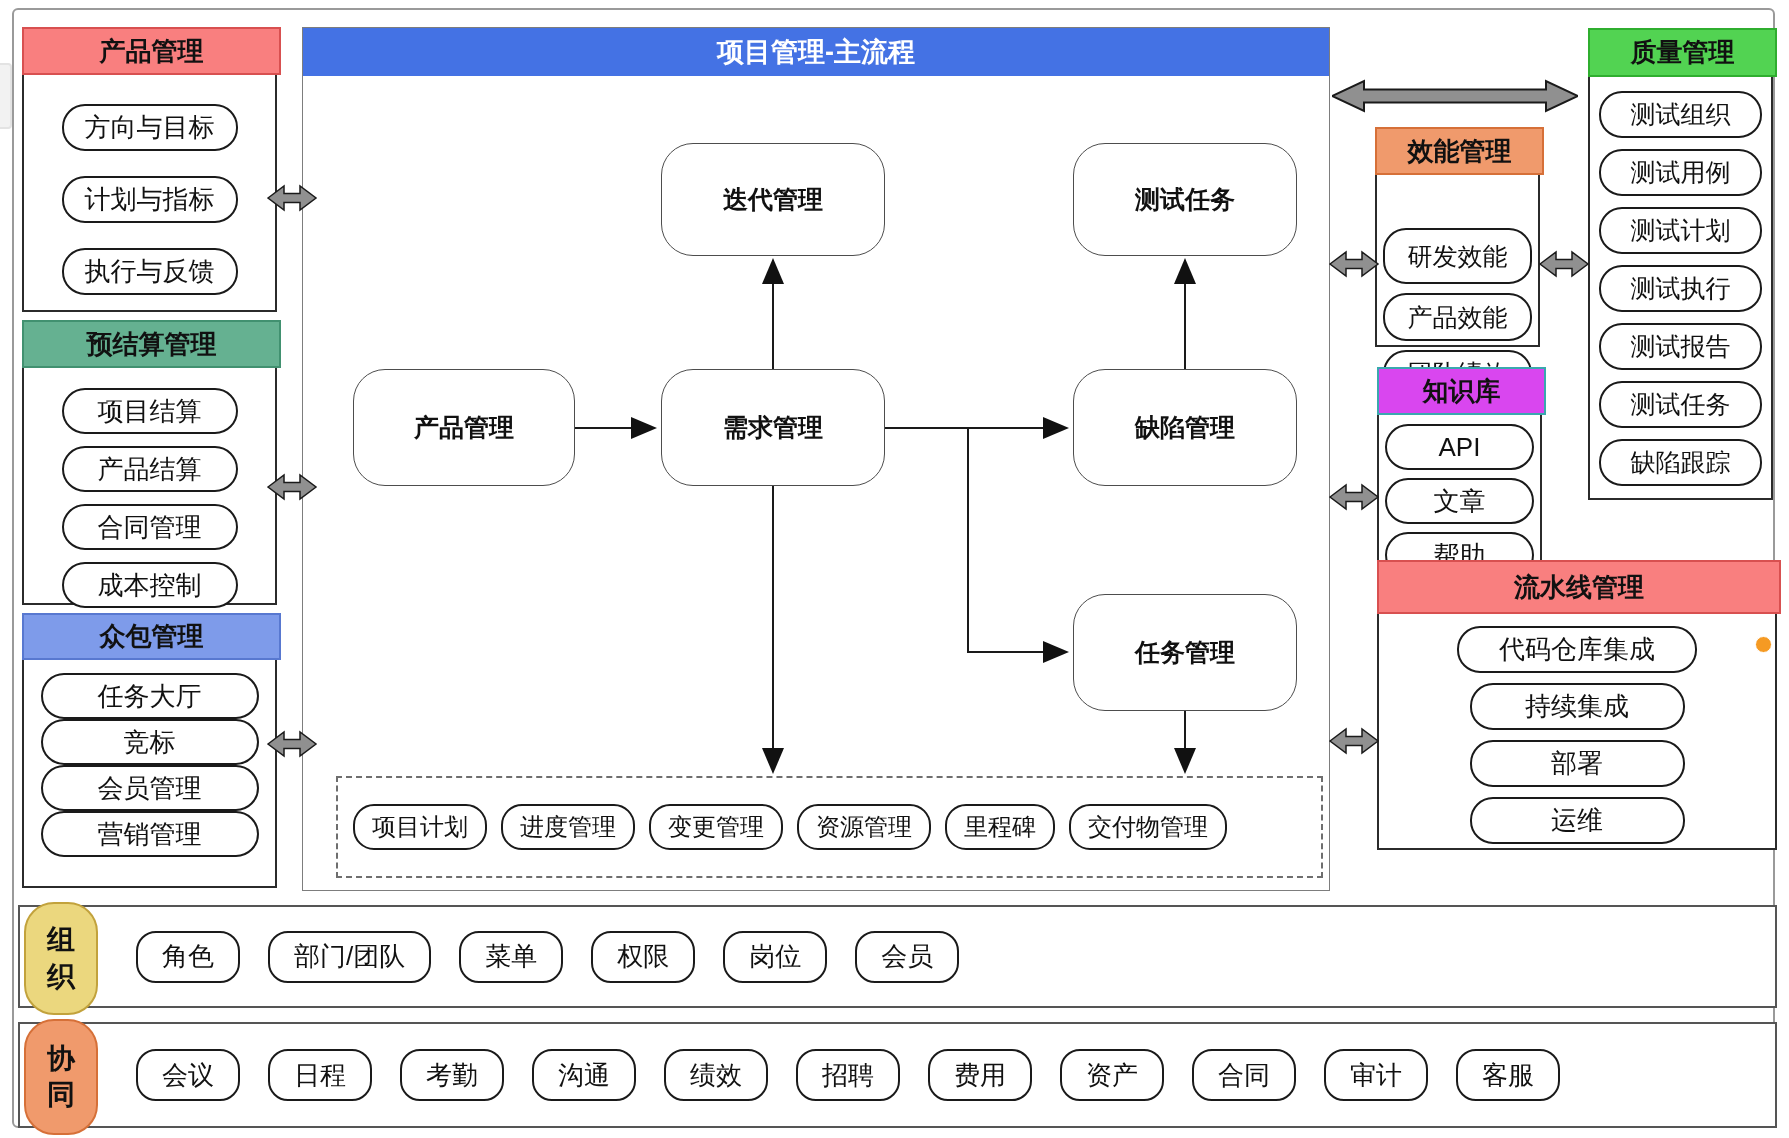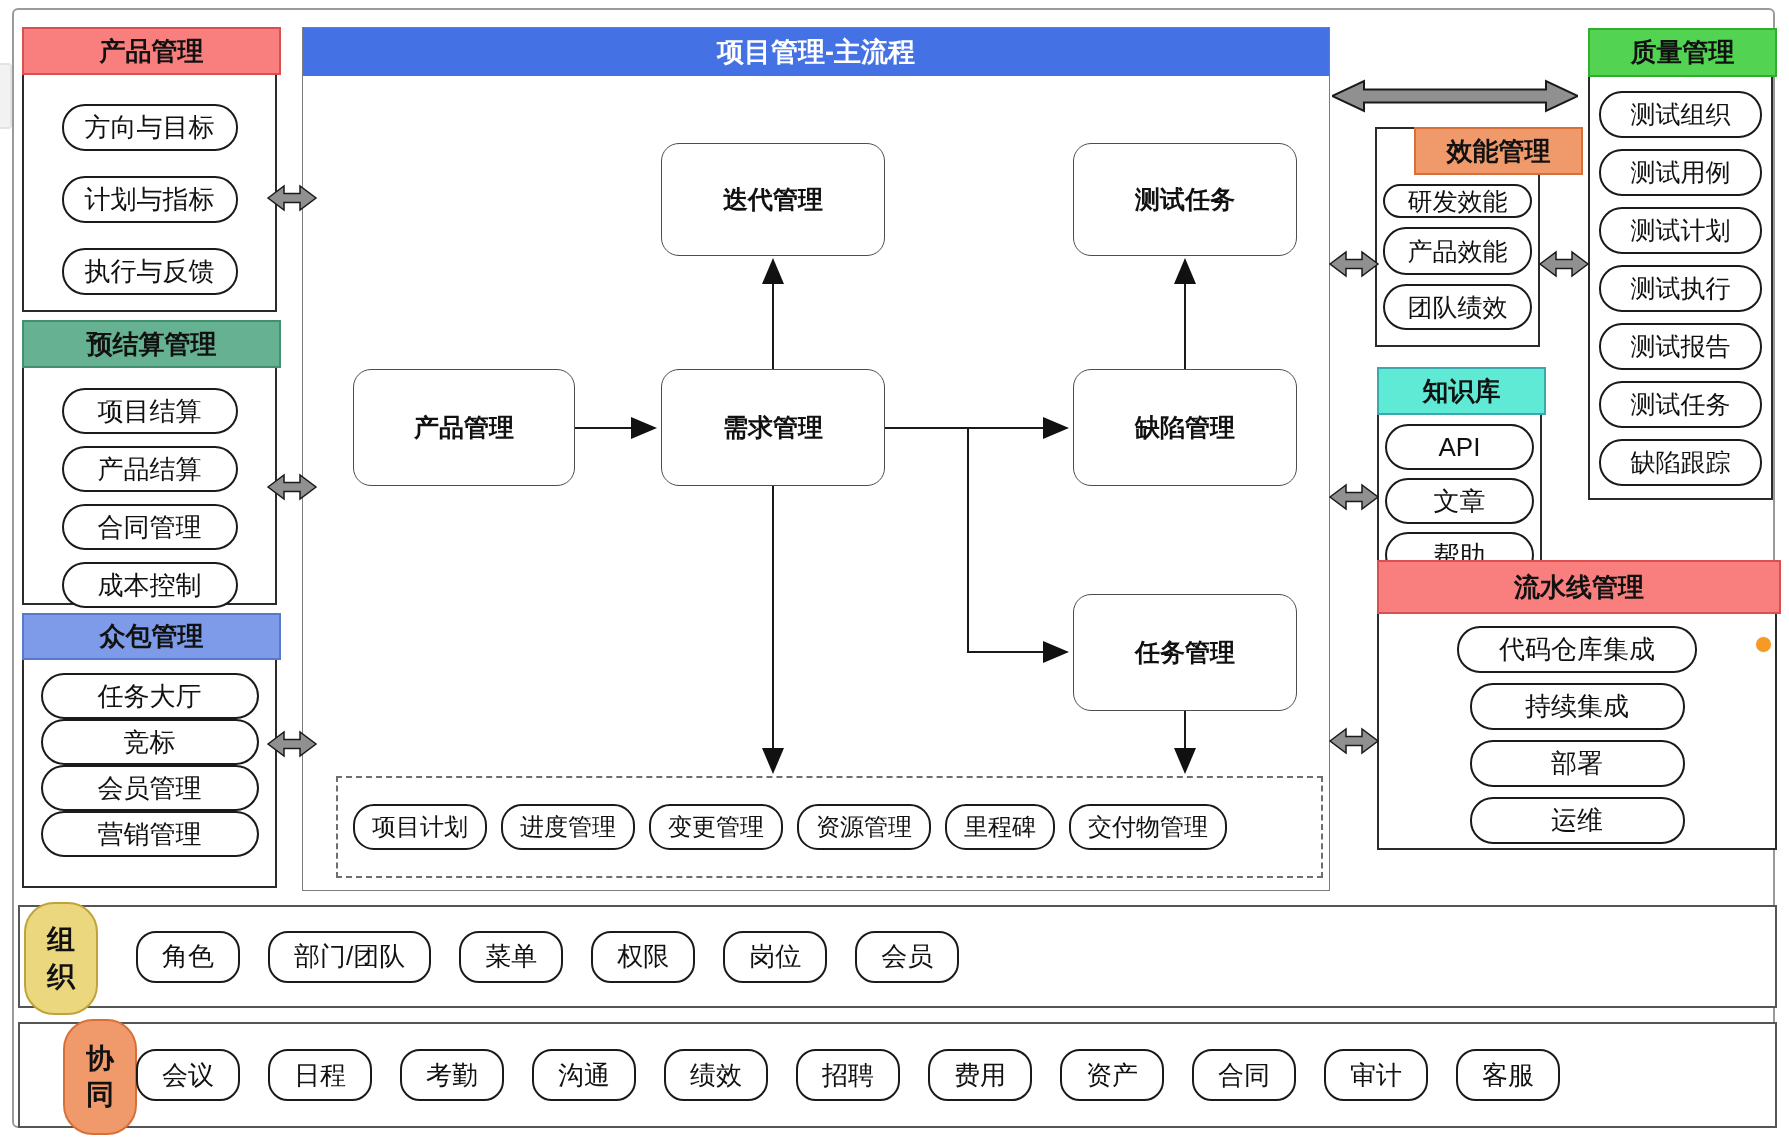--- a/index.html
+++ b/index.html
@@ -13,30 +13,30 @@
   .panel-header{position:absolute;left:-2px;top:-2px;box-sizing:border-box;display:flex;align-items:center;justify-content:center;
     font-weight:bold;font-size:26px;color:#111;}
   .pill{box-sizing:border-box;border:2.5px solid #1a1a1a;border-radius:23px;background:#fff;display:flex;align-items:center;justify-content:center;
     font-size:26px;color:#111;}
   .pill-col{position:absolute;left:0;right:0;display:flex;flex-direction:column;align-items:center;}
 
   
   .hdr-red{background:#F97F7F;border:2.5px solid #D85050;}
   .hdr-green-muted{background:#65B191;border:2.5px solid #419170;}
   .hdr-blue{background:#7E9BEA;border:2.5px solid #5878D0;}
-  .hdr-orange{background:#F09A6C;border:2.5px solid #D67038;margin-left:39px;}
-  .hdr-teal{background:#5eead4;border:2.5px solid #3AA8AE;}
+  .hdr-orange{background:#F09A6C;border:2.5px solid #D67038;}
+  .hdr-teal{background:#d946ef;border:2.5px solid #3AA8AE;}
   .hdr-green-bright{background:#52D352;border:2.5px solid #2FAE2F;}
   .hdr-yellow{background:#EBD77E;border:2.5px solid #C2A23C;}
 
   
   #main-flow{position:absolute;left:302px;top:27px;width:1028px;height:864px;border:1.5px solid #7d7d7d;box-sizing:border-box;background:#fff;}
   #main-flow-header{position:absolute;left:0;top:0;width:100%;height:48px;background:#4472E4;display:flex;align-items:center;justify-content:center;
     color:#fff;font-weight:bold;font-size:27px;}
-  .flow-node{position:absolute;box-sizing:border-box;border:1.5px solid #4d4d4d;border-radius:18px;background:#fff;
+  .flow-node{position:absolute;box-sizing:border-box;border:1.5px solid #4d4d4d;border-radius:32px;background:#fff;
     display:flex;align-items:center;justify-content:center;font-weight:bold;font-size:25px;color:#111;}
   #dashed-box{position:absolute;left:33px;top:748px;width:987px;height:102px;border:2px dashed #6e6e6e;box-sizing:border-box;
     display:flex;align-items:center;gap:14px;padding-left:15px;}
   .sub-pill{height:46px;padding:0 17px;border:2.5px solid #1a1a1a;border-radius:21px;background:#fff;
     display:flex;align-items:center;justify-content:center;font-size:24px;color:#111;box-sizing:border-box;flex:0 0 auto;}
 
   
   .bottom-row{position:absolute;left:18px;width:1759px;border:2px solid #555;box-sizing:border-box;background:#fff;}
   .row-header{position:absolute;left:4px;top:-5px;width:74px;box-sizing:border-box;display:flex;align-items:center;justify-content:center;text-align:center;border-radius:30px;}
   .row-header span{display:block;width:32px;word-break:break-all;line-height:1.3;font-weight:bold;font-size:28px;color:#111;}
@@ -171,21 +171,21 @@
           <span>交付物管理</span>
         </div>
     </div>
   </div>
 
   <div class="panel" style="left:1375px;top:127px;width:165px;height:220px;">
     <div class="panel-header hdr-orange" style="width:169px;height:48px;">
       <span>效能管理</span>
     </div>
     <div class="pill-col" style="top:46px;padding-top:9px;gap:9px;">
-      <div class="pill" style="width:149px;height:34px;font-size:25px;">
+      <div class="pill" style="width:149px;height:56px;font-size:25px;margin-top:44px;">
           <span>研发效能</span>
         </div>
       <div class="pill" style="width:149px;height:48px;font-size:25px;">
           <span>产品效能</span>
         </div>
       <div class="pill" style="width:149px;height:46px;font-size:25px;">
           <span>团队绩效</span>
         </div>
     </div>
   </div>

